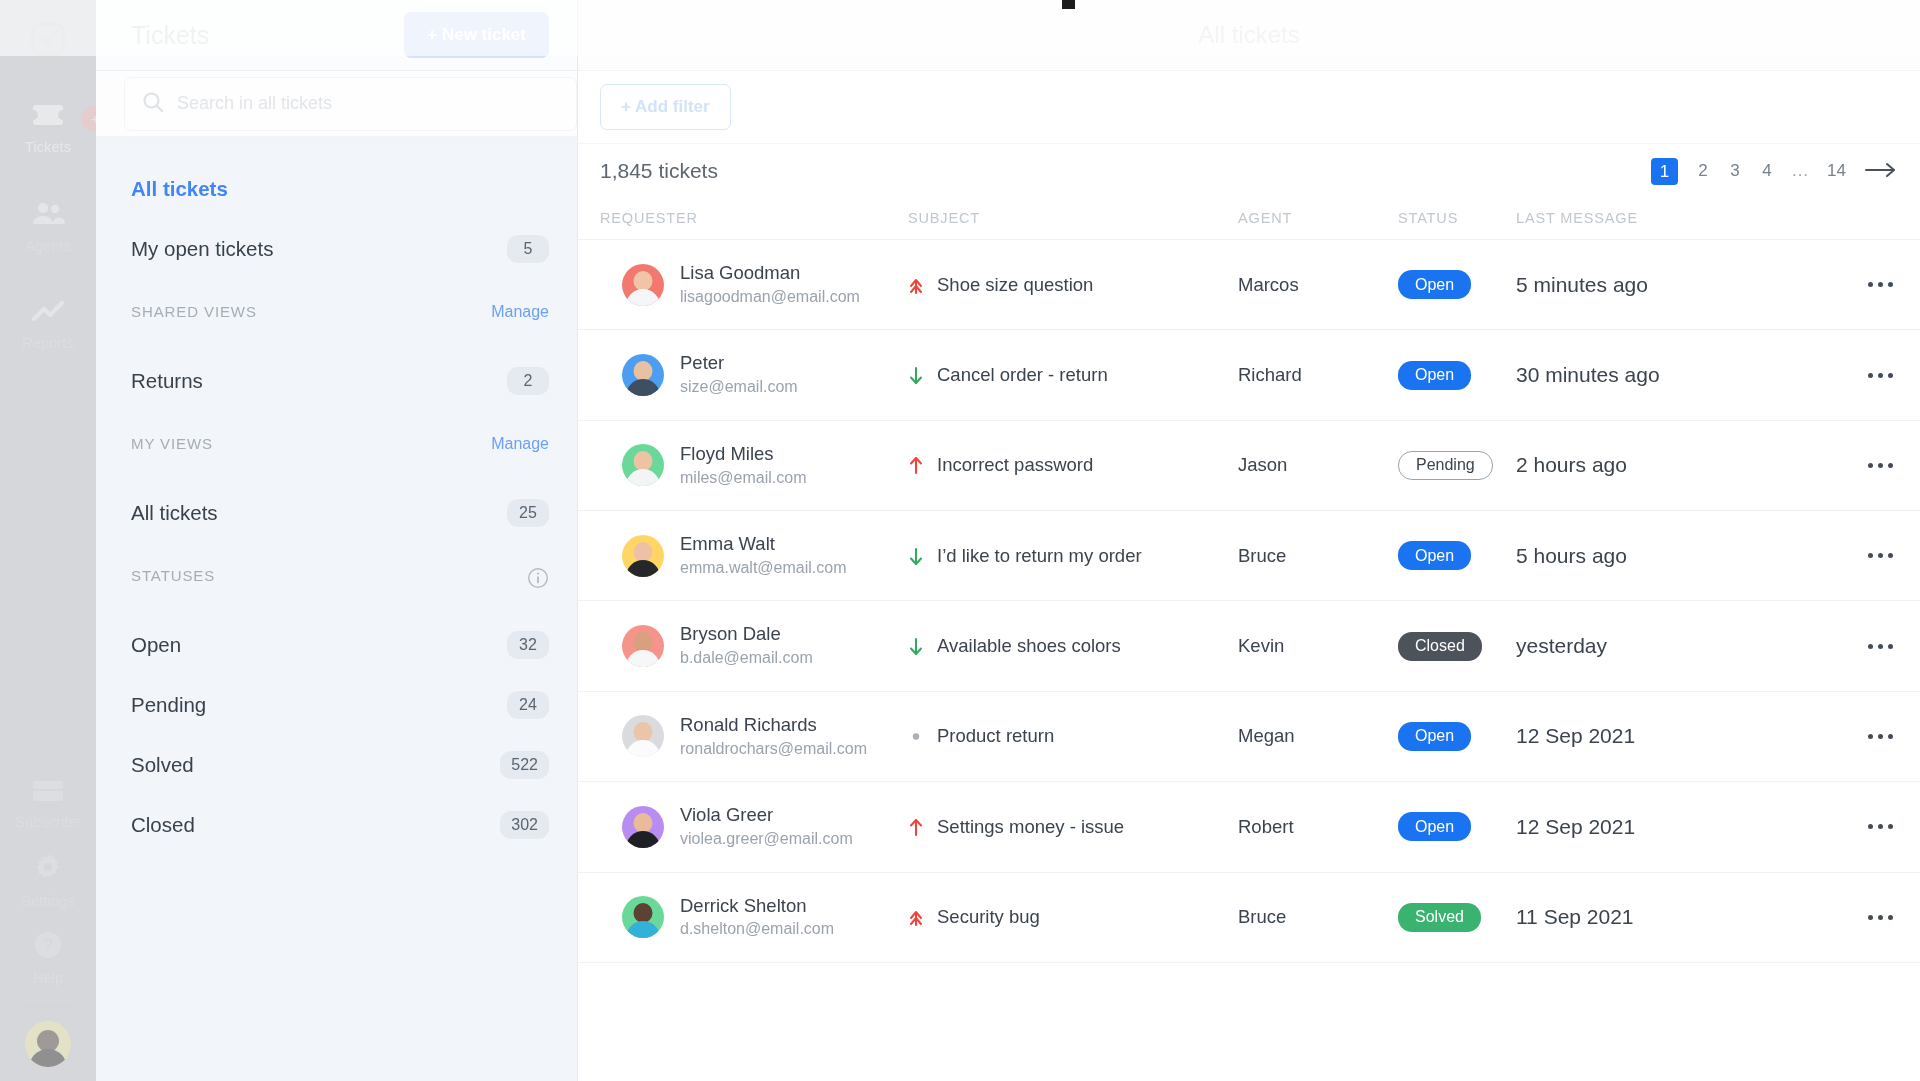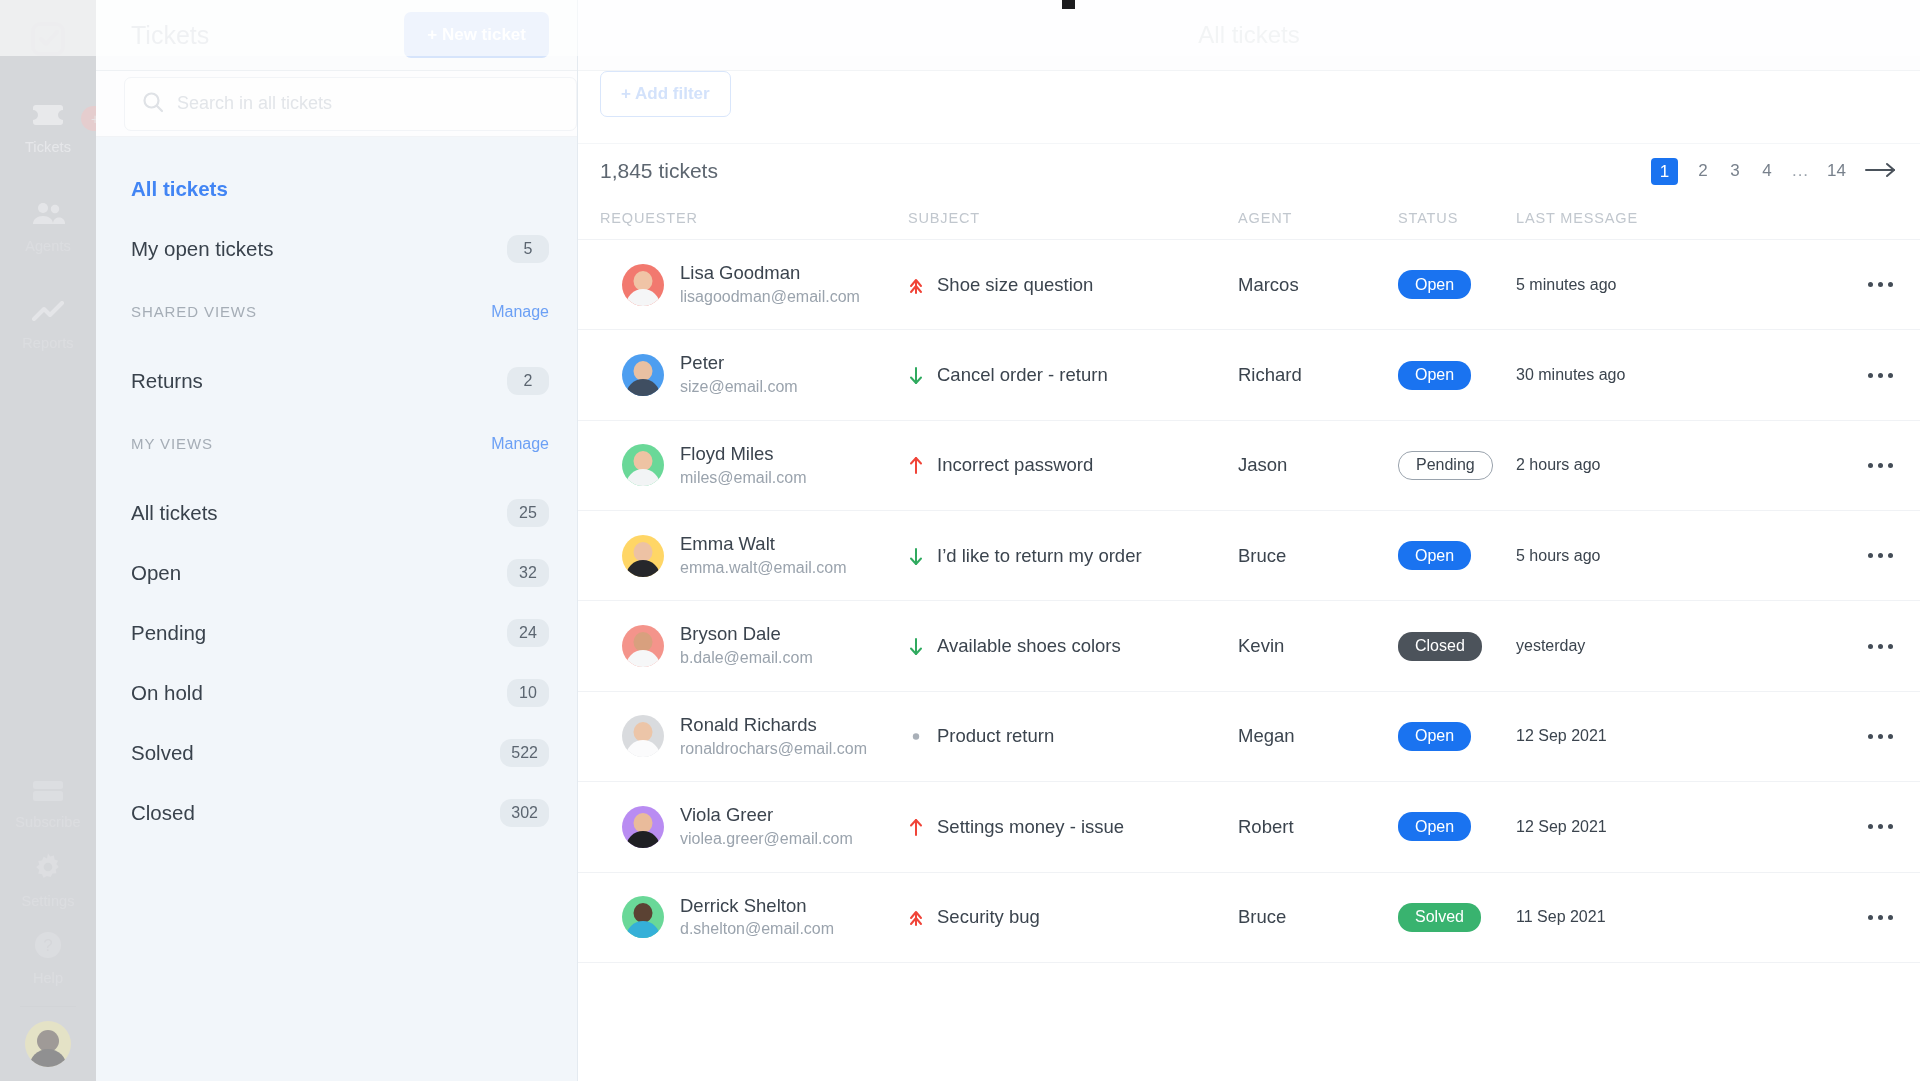--- a/index.html
+++ b/index.html
@@ -127,21 +127,21 @@
   .info-dot { width:22px; height:22px; cursor:pointer; }
 
   
   .main { flex:1; height:1081px; background:#ffffff; position:relative; min-width:0; }
   .main-head {
     height:71px; display:flex; align-items:center; justify-content:center;
     border-bottom:1px solid #f2f4f6; background:#fdfdfe;
   }
   .main-title { font-size:24px; color:#dfe3e7; }
   .filter-bar {
-    height:73px; display:flex; align-items:flex-start; padding:0 0 0 22px;
+    height:73px; display:flex; align-items:center; padding:0 0 0 22px;
     border-bottom:1px solid #f4f6f8;
   }
   .add-filter {
     border:1px solid #d9e6fb; background:#ffffff; color:#d3e2fb;
     border-radius:7px; padding:12px 20px; font-size:17px; font-weight:700;
     font-family:"Liberation Sans", sans-serif; cursor:pointer;
   }
   .count-bar {
     height:54px; display:flex; align-items:center; justify-content:space-between;
     padding: 0 22px 0 22px;
@@ -195,21 +195,21 @@
   .agent-cell { font-size:18.5px; color:#3b444e; }
   .badge {
     display:inline-flex; align-items:center; justify-content:center;
     border-radius:14px; height:29px; padding:0 17px;
     font-size:16px; white-space:nowrap;
   }
   .badge.open   { background:#1a73f0; color:#ffffff; }
   .badge.pending{ background:#ffffff; color:#3b444e; border:1px solid #9aa3ad; }
   .badge.closed { background:#4c535b; color:#ffffff; }
   .badge.solved { background:#39b36f; color:#ffffff; }
-  .last-cell { font-size:16px; color:#3b444e; white-space:nowrap; }
+  .last-cell { font-size:21px; color:#3b444e; white-space:nowrap; }
   .more-btn {
     display:flex; gap:5px; align-items:center; justify-content:center;
     cursor:pointer; height:24px;
   }
   .more-btn i { width:5px; height:5px; border-radius:50%; background:#444d57; display:block; }
 
   
   .top-veil {
     position:absolute; left:0; top:0; width:1920px; height:56px;
     background:#ffffff; opacity:.60; pointer-events:none; z-index:40;
@@ -353,33 +353,39 @@
       <div class="sec-head">
         <span class="t">MY VIEWS</span>
         <span class="manage">Manage</span>
       </div>
 
       <div class="nav-row">
         <span class="lbl">All tickets</span>
         <span class="count-pill">25</span>
       </div>
 
+      <div class="sec-head">
+        <span class="t">STATUSES</span>
+        <span class="info-dot">
+          <svg width="22" height="22" viewBox="0 0 22 22">
+            <circle cx="11" cy="11" r="9.3" fill="none" stroke="#b6bdc5" stroke-width="1.5"></circle>
+            <circle cx="11" cy="6.6" r="1.1" fill="#b6bdc5"></circle>
+            <rect x="10.1" y="9.3" width="1.8" height="7" rx="0.9" fill="#b6bdc5"></rect>
+          </svg>
+        </span>
+      </div>
 
       <div id="status-rows">
           <div class="nav-row">
             <span class="lbl">Open</span>
             <span class="count-pill">32</span>
           </div>
           <div class="nav-row">
             <span class="lbl">Pending</span>
             <span class="count-pill">24</span>
-          </div>
-          <div class="nav-row">
-            <span class="lbl">On hold</span>
-            <span class="count-pill">10</span>
           </div>
           <div class="nav-row">
             <span class="lbl">Solved</span>
             <span class="count-pill">522</span>
           </div>
           <div class="nav-row">
             <span class="lbl">Closed</span>
             <span class="count-pill">302</span>
           </div>
         </div>

